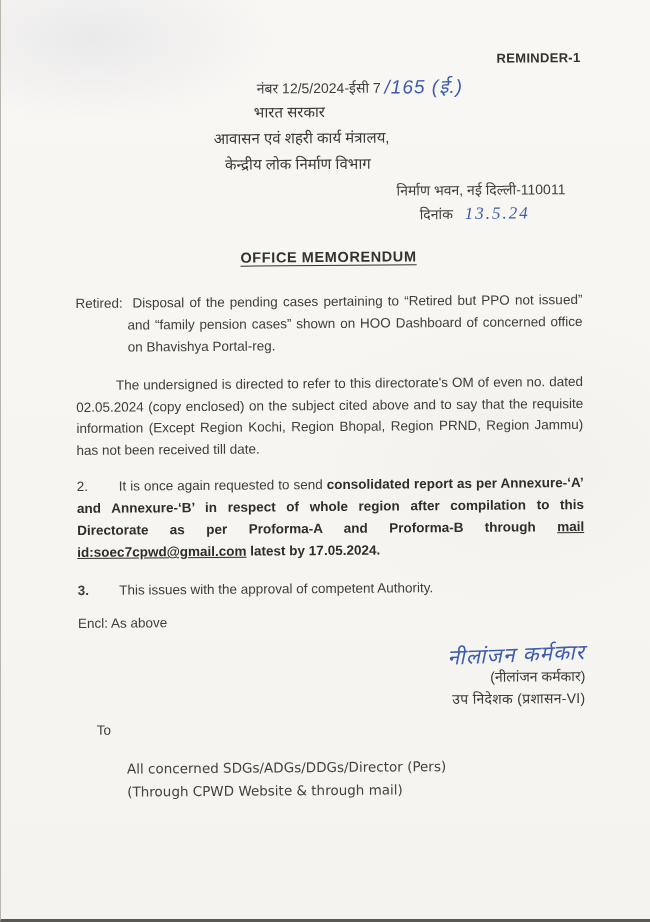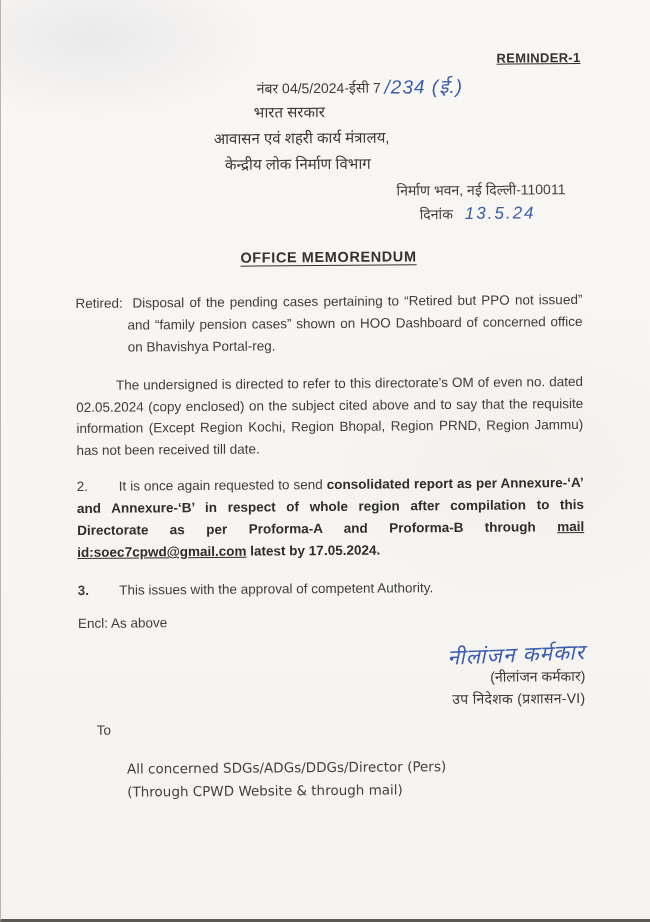--- a/index.html
+++ b/index.html
@@ -29,21 +29,21 @@
     transform: rotate(-0.45deg);
     transform-origin: 50% 0;
   }
   .reminder {
     text-align: right;
     font-size: 13px;
     font-weight: bold;
     color: #333230;
     letter-spacing: 0.3px;
   }
-  .reminder span { text-decoration: underline; }
+  .reminder span { }
 
   .file-number {
     margin-top: 6px;
     margin-left: 183px;
     font-size: 14px;
     height: 26px;
     white-space: nowrap;
   }
   .handwriting {
     color: #3c5cae;
@@ -57,21 +57,21 @@
     top: 1px;
   }
 
   .hdr { text-align: center; font-size: 15px; line-height: 26px; color: #3a3937; position: relative; }
   .hdr.l1 { left: -38px; }
   .hdr.l2 { left: -26px; }
   .hdr.l3 { left: -30px; }
 
   .address { margin-top: 2px; margin-left: 322px; font-size: 14px; line-height: 24px; white-space: nowrap; }
   .dateline { margin-left: 345px; font-size: 14px; line-height: 24px; white-space: nowrap; }
-  .dateline .handwriting { font-size: 17px; letter-spacing: 2px; margin-left: 8px; }
+  .dateline .handwriting { font-size: 17px; letter-spacing: 2px; margin-left: 8px; font-family: Liberation Serif, serif; }
 
   .memo-title {
     margin-top: 22px;
     text-align: center;
     font-size: 14.5px;
     font-weight: bold;
     letter-spacing: 0.6px;
     color: #333230;
   }
   .memo-title span { text-decoration: underline; text-underline-offset: 3px; }
@@ -139,22 +139,22 @@
 <body>
 
 <div class="paper">
   <div class="content">
 
     <div class="reminder">
       <span>REMINDER-1</span>
     </div>
 
     <div class="file-number">
-      <span>नंबर 04/5/2024-ईसी 7</span>
-      <span class="handwriting">/234 (ई.)</span>
+      <span>नंबर 12/5/2024-ईसी 7</span>
+      <span class="handwriting">/165 (ई.)</span>
     </div>
 
     <div class="hdr l1">भारत सरकार</div>
     <div class="hdr l2">आवासन एवं शहरी कार्य मंत्रालय,</div>
     <div class="hdr l3">केन्द्रीय लोक निर्माण विभाग</div>
 
     <div class="address">निर्माण भवन, नई दिल्ली-110011</div>
 
     <div class="dateline">
       <span>दिनांक</span>

